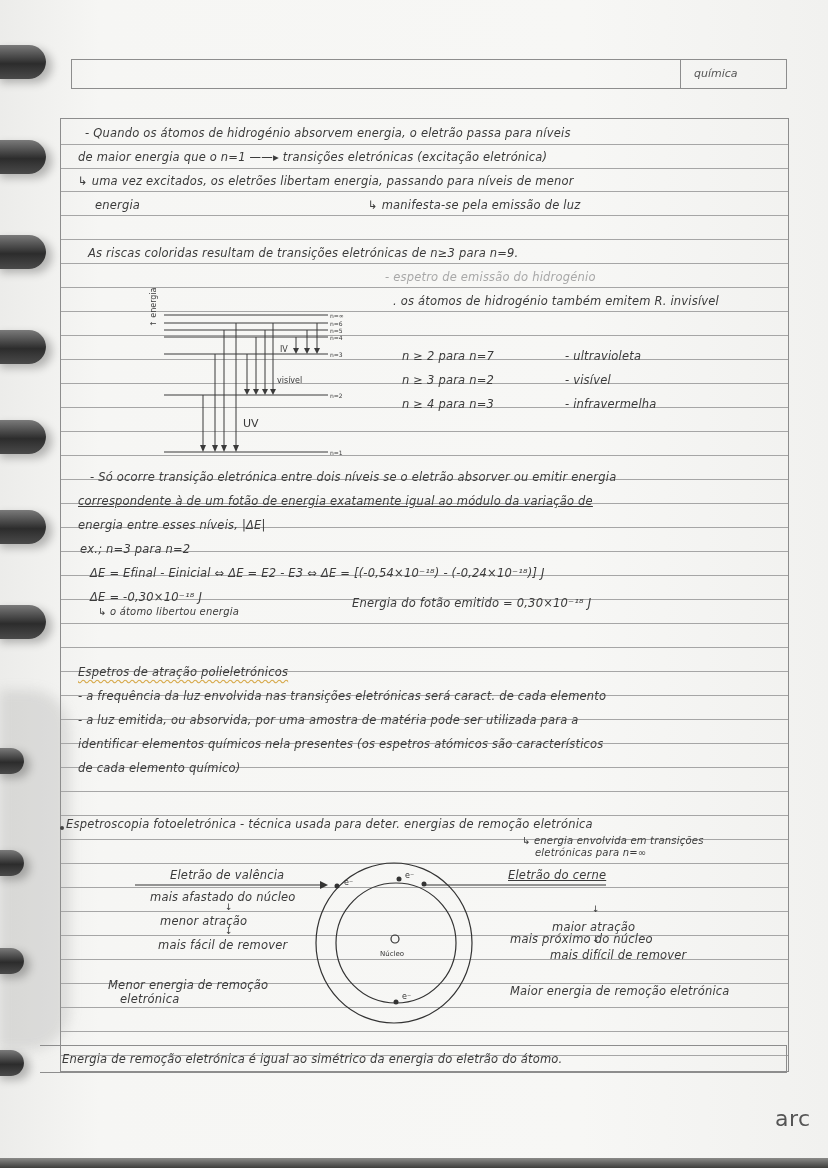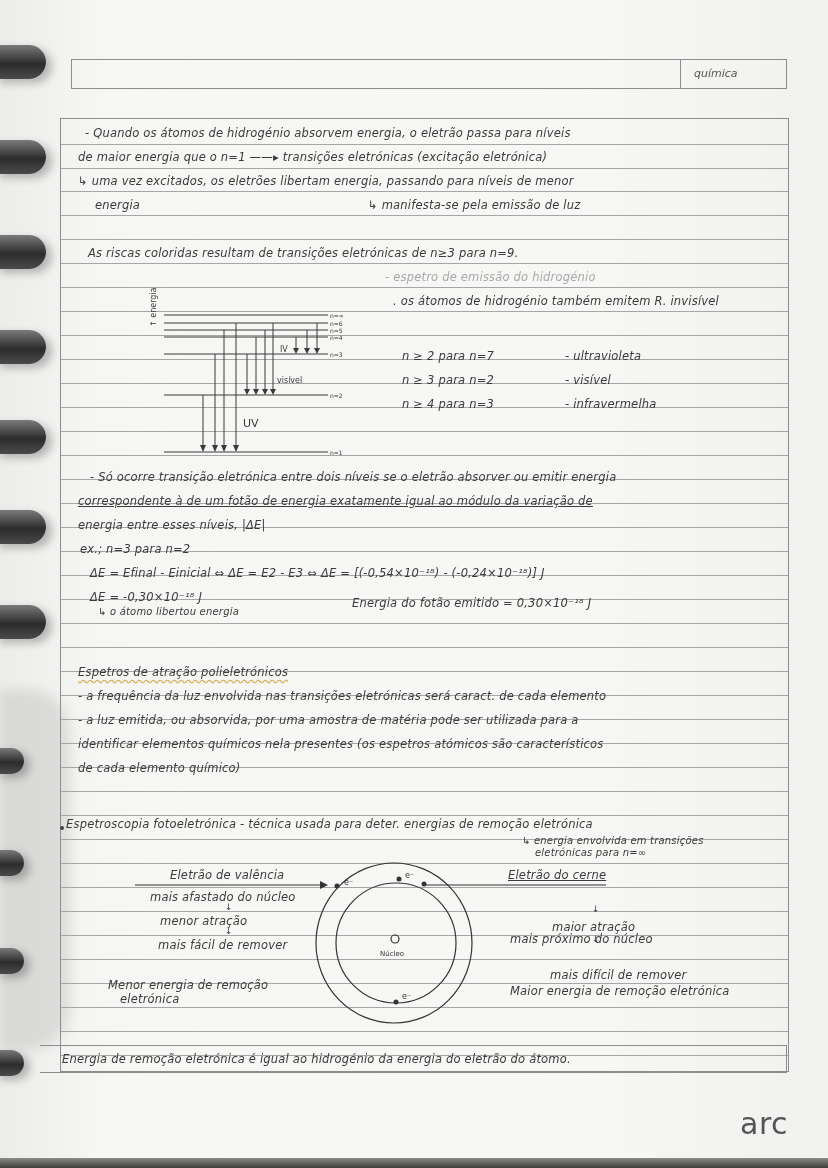--- a/index.html
+++ b/index.html
@@ -54,21 +54,21 @@
   }
   .txt.small { font-size:10px; }
   .txt.faded { color:#a8a8a8; }
   .txt.underline-wave {
     text-decoration:underline wavy #d6a94a; text-underline-offset:3px;
   }
   .bullet-dot {
     position:absolute; width:4px; height:4px; border-radius:50%; background:#444;
   }
   .arc-logo {
-    position:absolute; left:740px; top:1106px; font-size:30px; color:#555;
+    position:absolute; left:775px; top:1106px; font-size:22px; color:#555;
     font-family:"DejaVu Sans", sans-serif; letter-spacing:0.5px;text-align:center;
   }
   svg { position:absolute; overflow:visible; }
 </style>
 </head>
 <body>
 
 <div class="page">
 
   <div class="shadow-blob" style="top:690px;height:360px;"></div>
@@ -229,21 +229,21 @@
   <span class="txt" style="left:225px;top:926px;font-size:9px;">↓</span>
   <span class="txt" style="left:158px;top:938px;">mais fácil de remover</span>
   <span class="txt" style="left:108px;top:978px;">Menor energia de remoção</span>
   <span class="txt" style="left:120px;top:992px;">eletrónica</span>
 
   <span class="txt" style="left:508px;top:868px;text-decoration:underline;">Eletrão do cerne</span>
   <span class="txt" style="left:510px;top:932px;">mais próximo do núcleo</span>
   <span class="txt" style="left:592px;top:904px;font-size:9px;">↓</span>
   <span class="txt" style="left:552px;top:920px;">maior atração</span>
   <span class="txt" style="left:592px;top:934px;font-size:9px;">↓</span>
-  <span class="txt" style="left:550px;top:948px;margin-top:20px;">mais difícil de remover</span>
+  <span class="txt" style="left:550px;top:948px;">mais difícil de remover</span>
   <span class="txt" style="left:510px;top:984px;">Maior energia de remoção eletrónica</span>
 
   <svg width="828" height="1168" style="left:0;top:0;pointer-events:none;">
     <g stroke="#333" stroke-width="1.2" fill="none">
       <ellipse cx="394" cy="943" rx="78" ry="80"></ellipse>
       <ellipse cx="396" cy="943" rx="60" ry="60"></ellipse>
       <circle cx="395" cy="939" r="4"></circle>
       <line x1="135" y1="885" x2="322" y2="885"></line>
       <line x1="425" y1="885" x2="606" y2="885"></line>
     </g>
@@ -256,18 +256,18 @@
     </g>
     <g font-size="8" fill="#333" font-family="DejaVu Sans, sans-serif">
       <text x="344" y="885">e⁻</text>
       <text x="405" y="878">e⁻</text>
       <text x="402" y="999">e⁻</text>
       <text x="380" y="956" font-size="7">Núcleo</text>
     </g>
   </svg>
 
   <div style="position:absolute;left:40px;top:1045px;width:746px;height:26px;border:1px solid #8d8d8d;border-left:none;"></div>
-  <span class="txt" style="left:62px;top:1052px;">Energia de remoção eletrónica é igual ao hidrogénio da energia do eletrão do átomo.</span>
+  <span class="txt" style="left:62px;top:1052px;">Energia de remoção eletrónica é igual ao simétrico da energia do eletrão do átomo.</span>
 
   <span class="arc-logo">arc</span>
 
   <div class="bottom-edge"></div>
 </div>
 
 </body></html>

